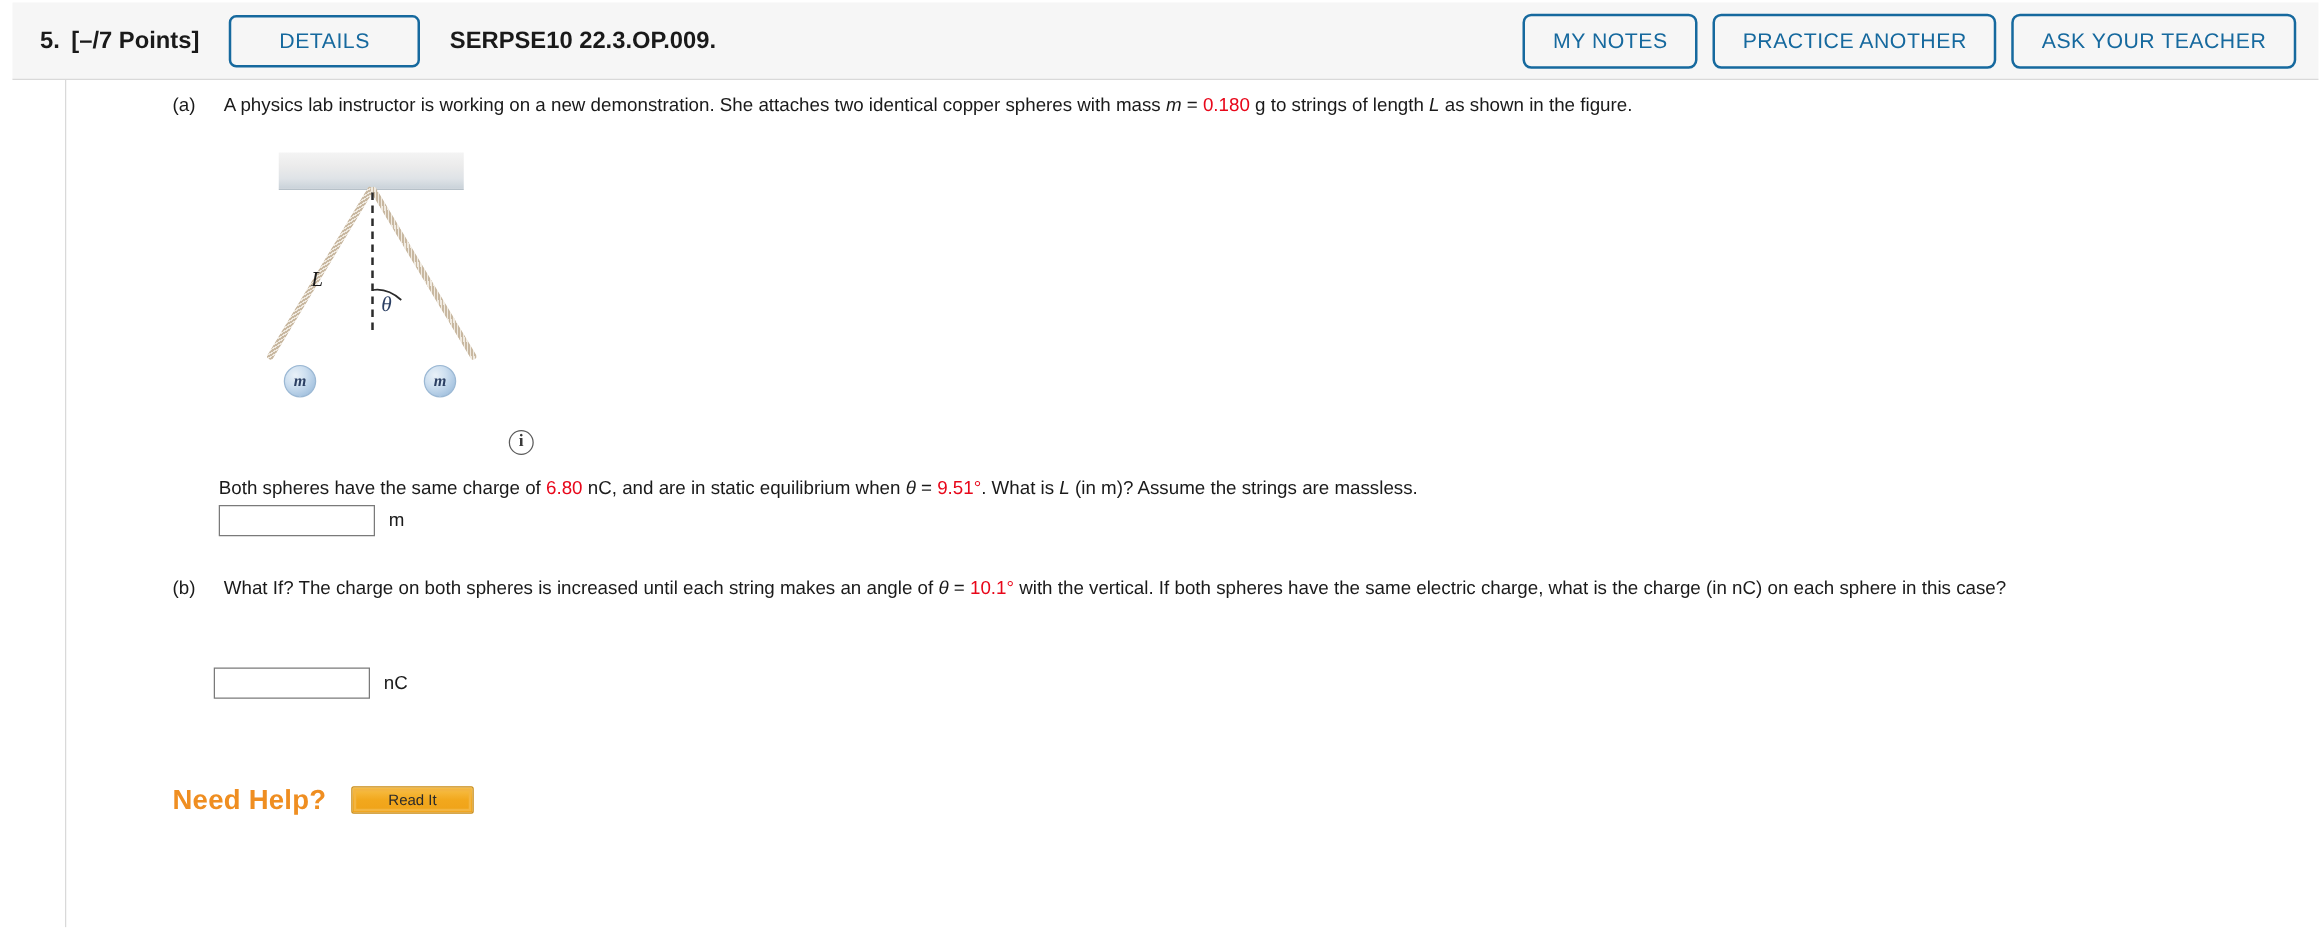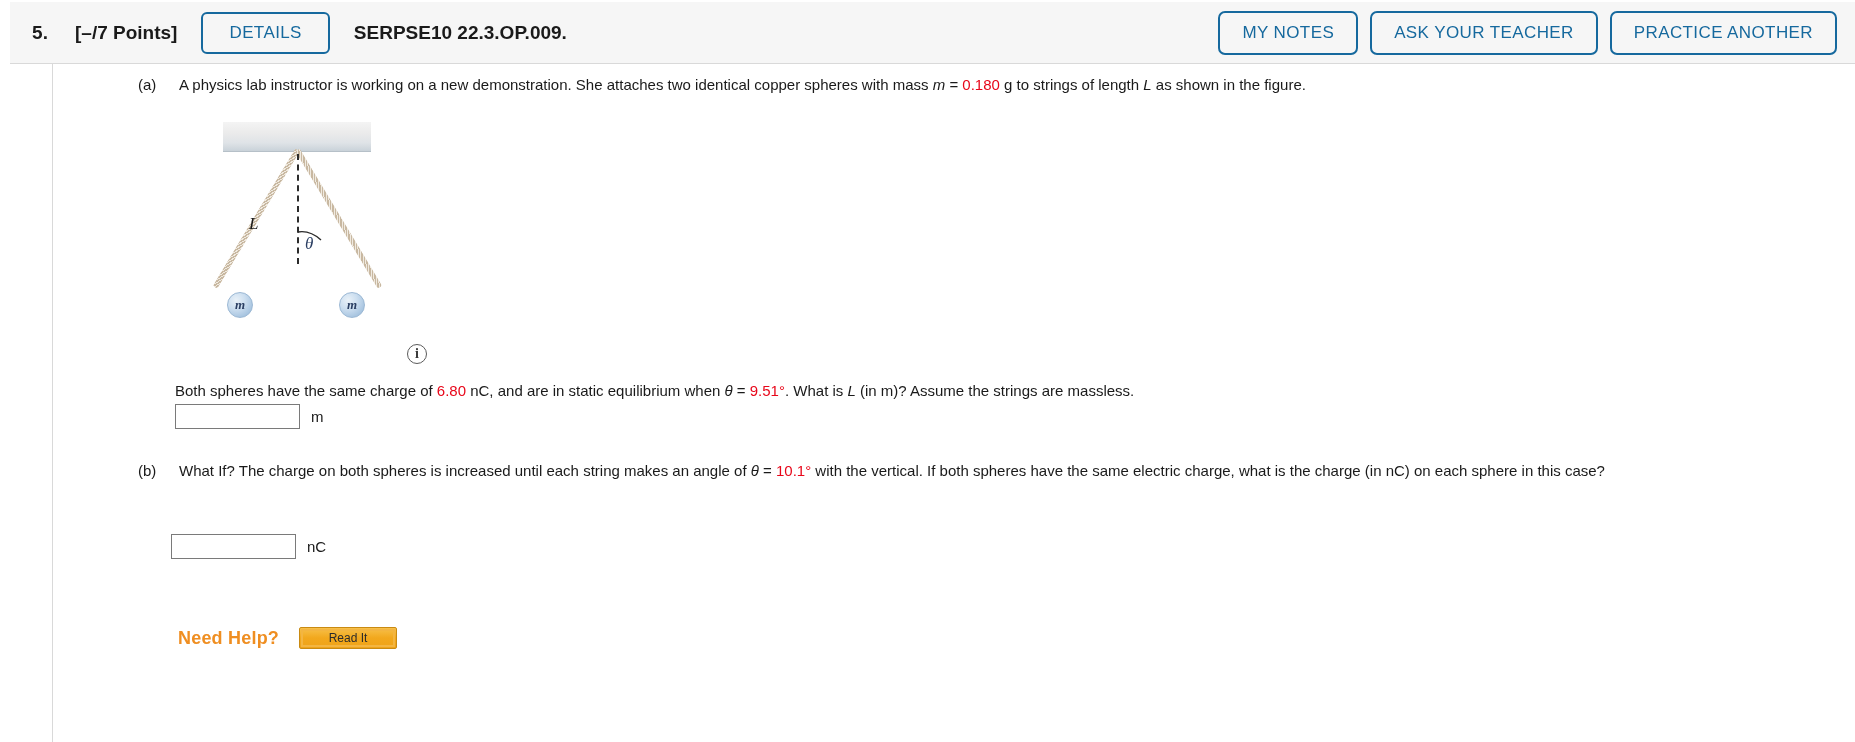--- a/index.html
+++ b/index.html
@@ -31,33 +31,33 @@
     font-size: 19px;
     font-weight: bold;
     color: #1a1a1a;
     letter-spacing: 0.1px;
     white-space: nowrap;
   }
   .q-points {
     font-size: 19px;
     font-weight: bold;
     color: #1a1a1a;
-    margin-left: 27px;
+    margin-left: 9px;
     white-space: nowrap;
   }
   .details-btn {
     margin-left: 24px;
     border: 2px solid #16699e;
     border-radius: 6px;
     background: #f6f6f6;
     color: #16699e;
     font-size: 17px;
     font-family: "Liberation Sans", sans-serif;
     letter-spacing: 0.4px;
-    padding: 9px 26px;
+    padding: 9px 38px;
     cursor: pointer;
     white-space: nowrap;
   }
   .q-code {
     margin-left: 24px;
     font-size: 19px;
     font-weight: bold;
     color: #1a1a1a;
     white-space: nowrap;
   }
@@ -199,24 +199,23 @@
   }
 
   
   .needhelp-wrap {
     position: absolute;
     left: 85px; top: 563px;
     display: flex; align-items: center;
   }
   .needhelp-text {
     color: #ef8e21;
-    font-size: 18px;
+    font-size: 22px;
     font-weight: bold;
     letter-spacing: 0.2px;
-    margin-left: 40px;
   }
   .readit {
     margin-left: 20px;
     width: 98px; height: 22px;
     background: linear-gradient(to bottom, #f7c04a 0%, #f2a81d 50%, #efa218 100%);
     border: 1px solid #c98a12;
     outline: 2px solid #f3b541;
     outline-offset: -4px;
     border-radius: 2px;
     color: #2b2b2b;
@@ -231,22 +230,22 @@
 
 <div id="page">
 
   <div class="header">
     <span class="q-number">5.</span>
     <span class="q-points">[–/7 Points]</span>
     <button class="details-btn">DETAILS</button>
     <span class="q-code">SERPSE10 22.3.OP.009.</span>
     <span class="header-spacer"></span>
     <button class="hdr-btn">MY NOTES</button>
+    <button class="hdr-btn">PRACTICE ANOTHER</button>
     <button class="hdr-btn">ASK YOUR TEACHER</button>
-    <button class="hdr-btn">PRACTICE ANOTHER</button>
   </div>
 
   <div class="panel">
 
     <div class="stmt-a">
       <span class="lbl">(a)</span>
       <span class="txt">
         <span>A physics lab instructor is working on a new demonstration. She attaches two identical copper spheres with mass </span><span class="ital">m</span><span> = </span><span class="red">0.180</span><span> g to strings of length </span><span class="ital">L</span><span> as shown in the figure.</span>
       </span>
     </div>

